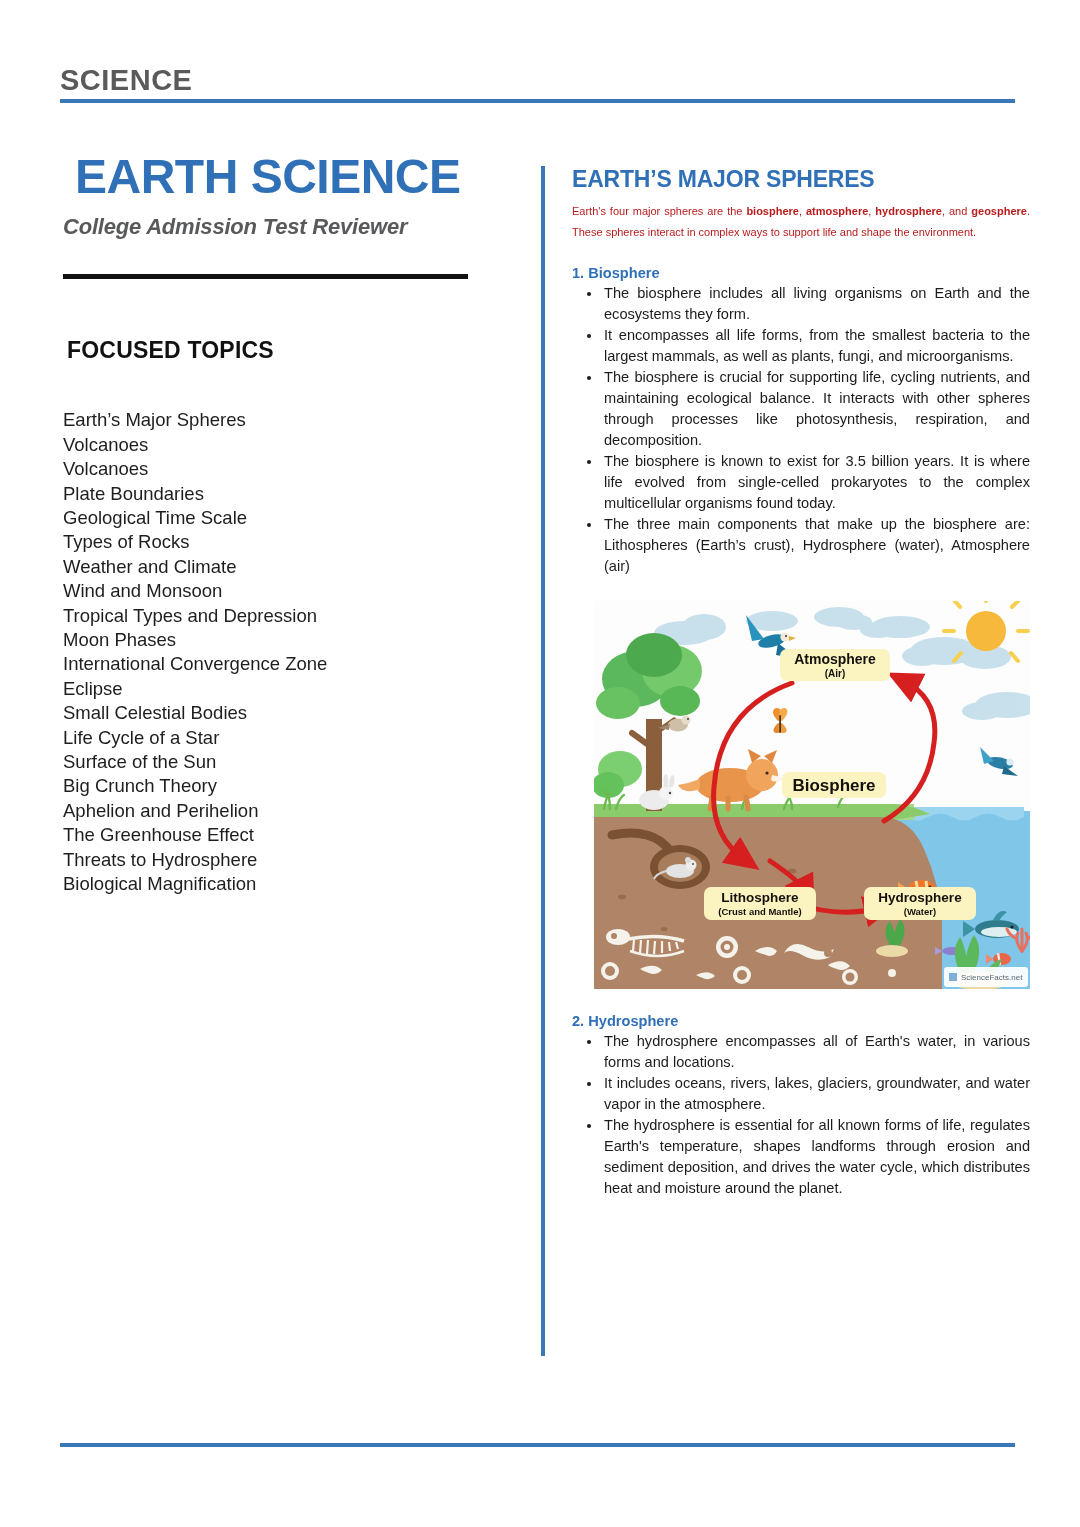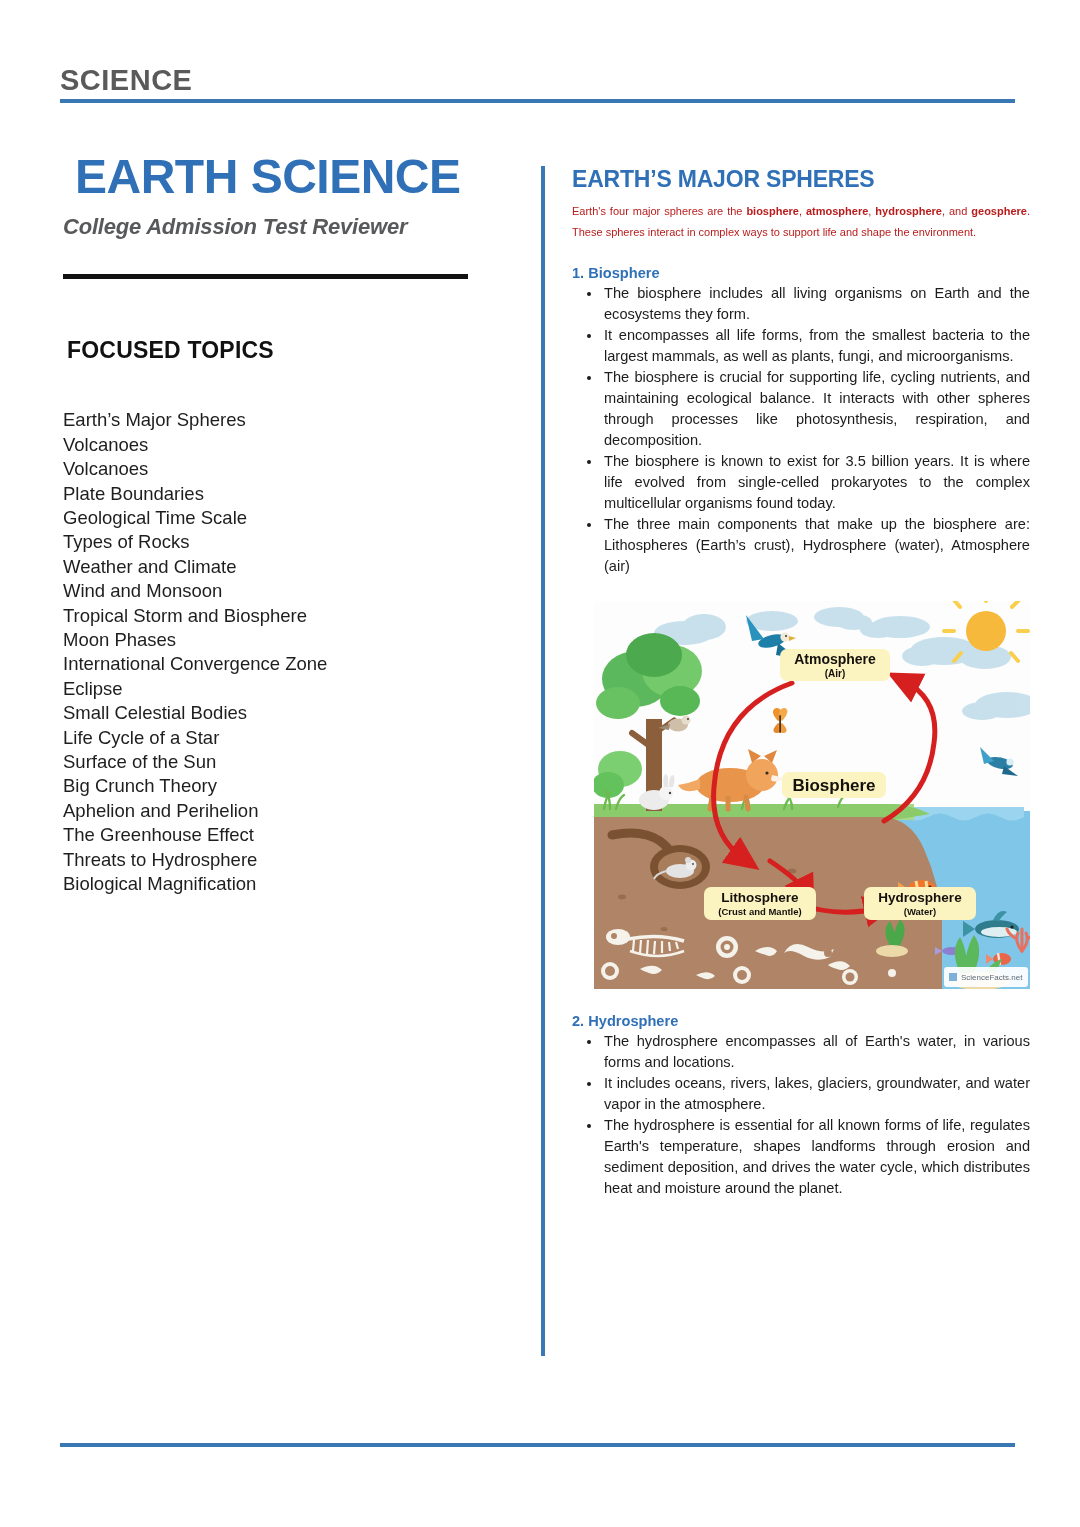--- a/index.html
+++ b/index.html
@@ -183,21 +183,21 @@
 
     <ul class="topics-list">
       <li>Earth’s Major Spheres</li>
       <li>Volcanoes</li>
       <li>Volcanoes</li>
       <li>Plate Boundaries</li>
       <li>Geological Time Scale</li>
       <li>Types of Rocks</li>
       <li>Weather and Climate</li>
       <li>Wind and Monsoon</li>
-      <li>Tropical Storm and Biosphere</li>
+      <li>Tropical Types and Depression</li>
       <li>Moon Phases</li>
       <li>International Convergence Zone</li>
       <li>Eclipse</li>
       <li>Small Celestial Bodies</li>
       <li>Life Cycle of a Star</li>
       <li>Surface of the Sun</li>
       <li>Big Crunch Theory</li>
       <li>Aphelion and Perihelion</li>
       <li>The Greenhouse Effect</li>
       <li>Threats to Hydrosphere</li>

